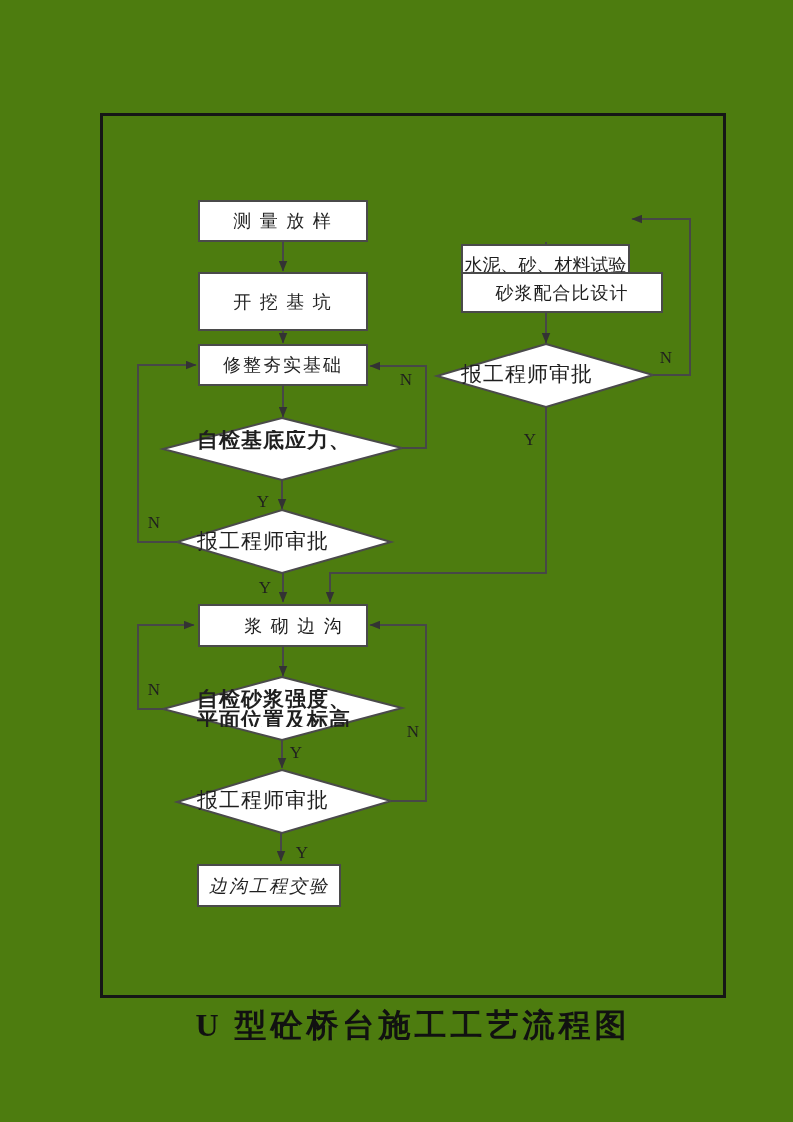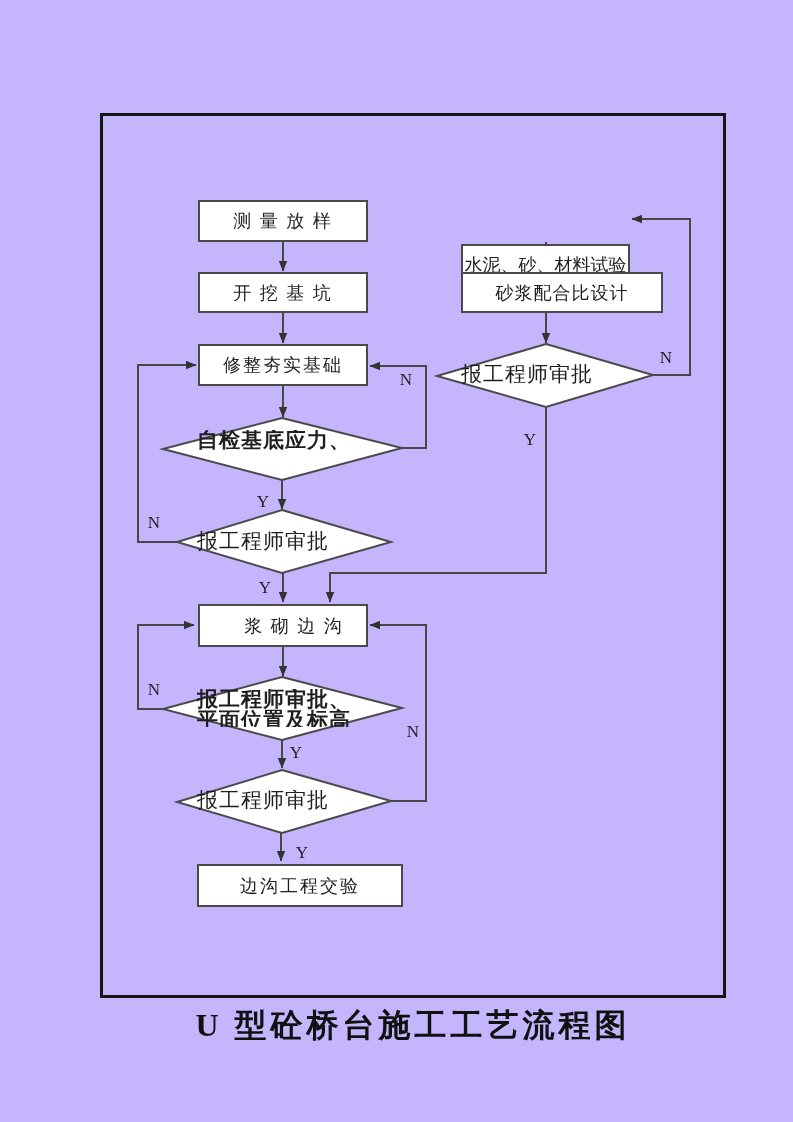--- a/index.html
+++ b/index.html
@@ -1,17 +1,17 @@
 <!DOCTYPE html>
 <html><head>
 <meta charset="utf-8">
 <style>
   html,body{margin:0;padding:0;background:#ffffff;}
   .page{
-    position:relative;width:793px;height:1122px;background:#c4b5fd;
+    position:relative;width:793px;height:1122px;background:#4d7c0f;
     font-family:"Liberation Serif","DejaVu Serif",serif;color:#1f1f1f;
     overflow:hidden;
   }
   .frame{
     position:absolute;left:100px;top:113px;width:620px;height:879px;
     border:3px solid #161616;background:transparent;
   }
   .wires{position:absolute;left:0;top:0;z-index:2;}
   .node{
     position:absolute;z-index:3;background:#ffffff;border:2px solid #4a4a4a;
@@ -74,45 +74,45 @@
     <polyline points="163,709 138,709 138,625 194,625" fill="none" stroke="#474747" stroke-width="2" marker-end="url(#arr)"></polyline>
 
     <polyline points="391,801 426,801 426,625 370,625" fill="none" stroke="#474747" stroke-width="2" marker-end="url(#arr)"></polyline>
 
     <polyline points="653,375 690,375 690,219 632,219" fill="none" stroke="#474747" stroke-width="2" marker-end="url(#arr)"></polyline>
   </svg>
 
   <div class="node" style="left:198px;top:200px;width:170px;height:42px;">
     <span>测 量 放 样</span>
   </div>
-  <div class="node" style="left:198px;top:272px;width:170px;height:41px;">
+  <div class="node" style="left:198px;top:272px;width:170px;height:59px;">
     <span>开 挖 基 坑</span>
   </div>
   <div class="node" style="left:198px;top:344px;width:170px;height:42px;text-align:right;">
     <span>修整夯实基础</span>
   </div>
   <div class="node" style="left:198px;top:604px;width:170px;height:43px;padding-left:22px;">
     <span>浆 砌 边 沟</span>
   </div>
-  <div class="node" style="left:197px;top:864px;width:206px;height:43px;">
+  <div class="node" style="left:197px;top:864px;width:144px;height:43px;font-style:italic;">
     <span>边沟工程交验</span>
   </div>
   <div class="node" style="left:461px;top:200px;width:169px;height:42px;letter-spacing:0;margin-top:44px;">
     <span>水泥、砂、材料试验</span>
   </div>
   <div class="node" style="left:461px;top:272px;width:202px;height:41px;letter-spacing:1px;">
     <span>砂浆配合比设计</span>
   </div>
 
   <div class="dtext" style="left:197px;top:430px;width:170px;height:37px;">
     <span class="dline">自检基底应力、</span>
   </div>
   <div class="dtext" style="left:197px;top:531px;width:170px;height:22px;">报工程师审批</div>
   <div class="dtext" style="left:197px;top:689px;width:170px;height:38px;">
-    <span class="dline">报工程师审批、</span>
+    <span class="dline">自检砂浆强度、</span>
     <span class="dline">平面位置及标高</span>
   </div>
   <div class="dtext" style="left:197px;top:790px;width:170px;height:22px;">报工程师审批</div>
   <div class="dtext" style="left:461px;top:364px;width:170px;height:22px;">报工程师审批</div>
 
   <span class="lab" style="left:263px;top:502px;">Y</span>
   <span class="lab" style="left:265px;top:588px;">Y</span>
   <span class="lab" style="left:296px;top:753px;">Y</span>
   <span class="lab" style="left:302px;top:853px;">Y</span>
   <span class="lab" style="left:530px;top:440px;">Y</span>

